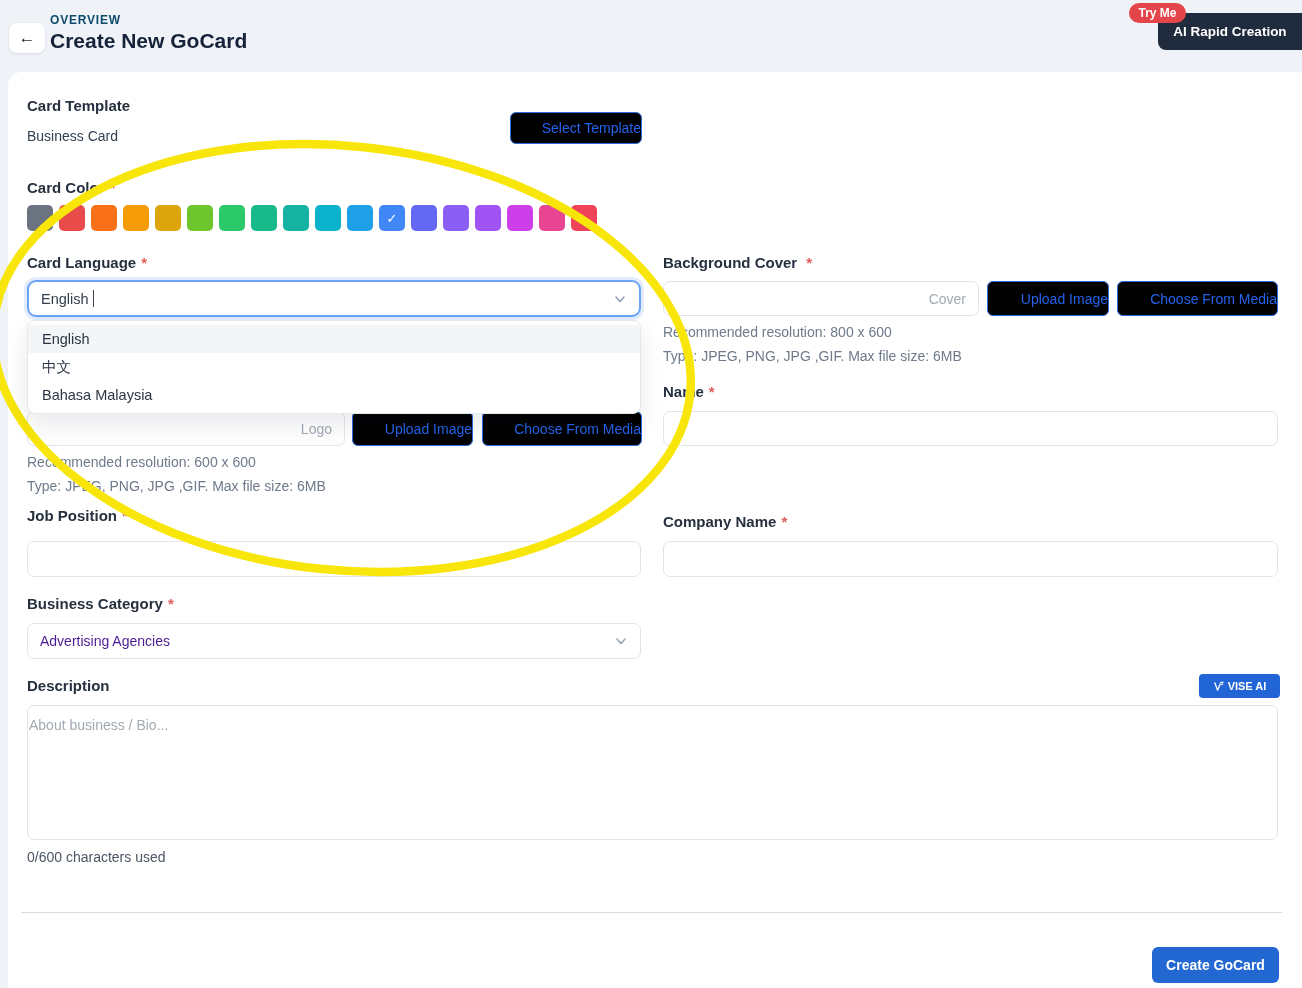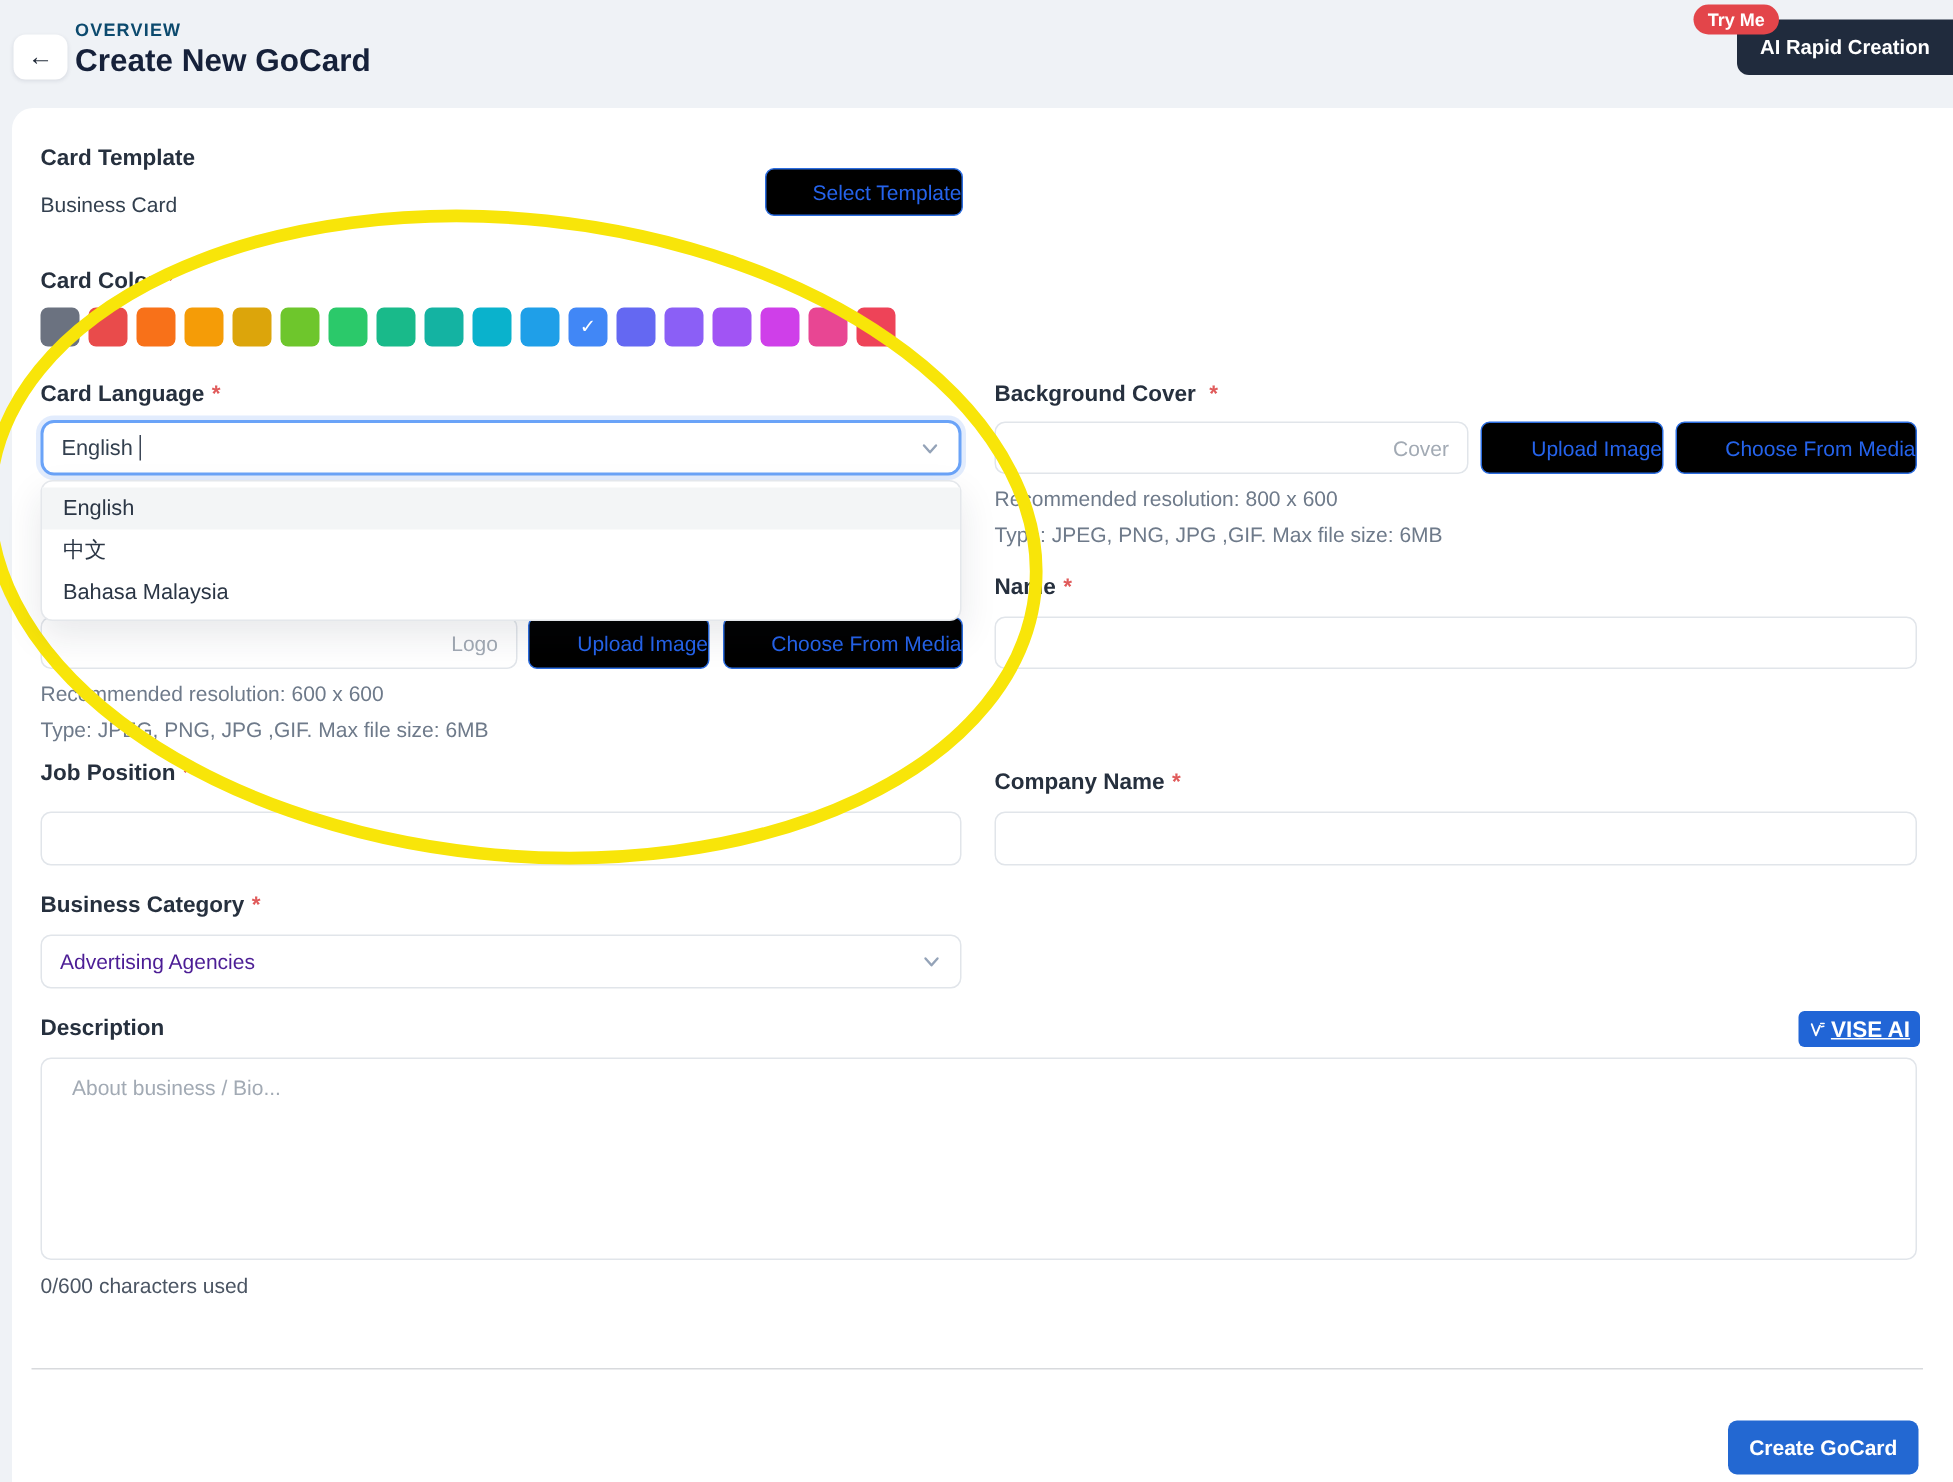--- a/index.html
+++ b/index.html
@@ -56,25 +56,25 @@
 
   
   .dropdown { position:absolute; left:27px; top:320px; width:614px; background:#fff;
               border:1px solid #e4e7eb; border-radius:8px; box-shadow:0 10px 24px rgba(25,35,60,.10);
               padding:4px 0 4px 0; z-index:30; }
   .dd-option { height:28px; line-height:28px; padding-left:14px; font-size:14.5px; color:#2b3645; cursor:pointer; }
   .dd-option.hl { background:#f3f5f6; }
 
   
   .vise-btn { position:absolute; left:1199px; top:674px; width:81px; height:24px; background:#2165d6;
-              border:none; border-radius:4px; color:#fff; font-size:15px; font-weight:700; cursor:pointer;
-              display:flex; align-items:center; justify-content:center; gap:4px;text-decoration:underline; }
+              border:none; border-radius:4px; color:#fff; font-size:11px; font-weight:700; cursor:pointer;
+              display:flex; align-items:center; justify-content:center; gap:4px; }
   .desc-area { position:absolute; left:27px; top:705px; width:1251px; height:135px; border:1px solid #e1e5ea;
                border-radius:7px; font-family:"Liberation Sans","DejaVu Sans",sans-serif;
-               font-size:14px; color:#33404f; padding:11px 20px; resize:none; outline:none; }
+               font-size:14px; color:#33404f; padding:11px 1px; resize:none; outline:none; }
   .desc-area::placeholder { color:#a2aab4; }
 
   .divider { position:absolute; left:21px; top:912px; width:1261px; height:0;
              border-top:1.5px solid #d8dadd; }
   .create-btn { position:absolute; left:1152px; top:947px; width:127px; height:36px; background:#2368d2;
                 border:none; border-radius:6px; color:#fff; font-size:14px; font-weight:700; cursor:pointer; }
 
   
   .annotation { position:absolute; left:0; top:0; z-index:20; pointer-events:none; }
 

